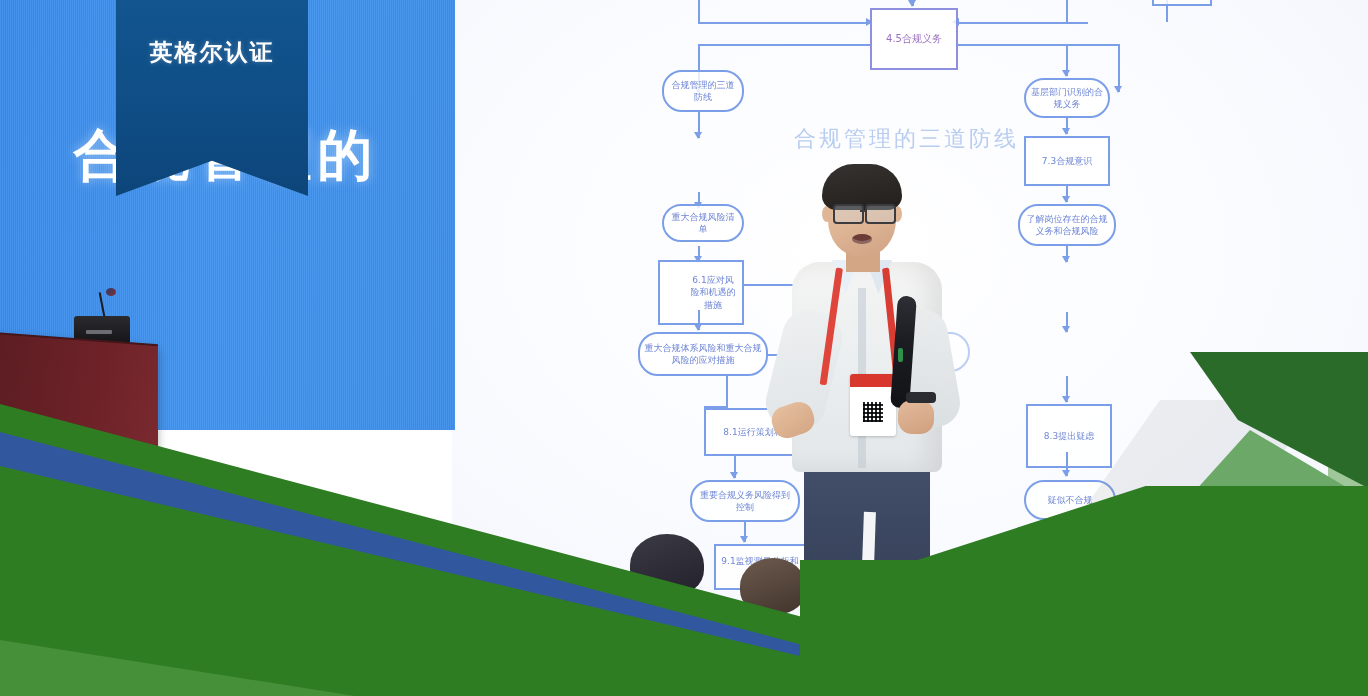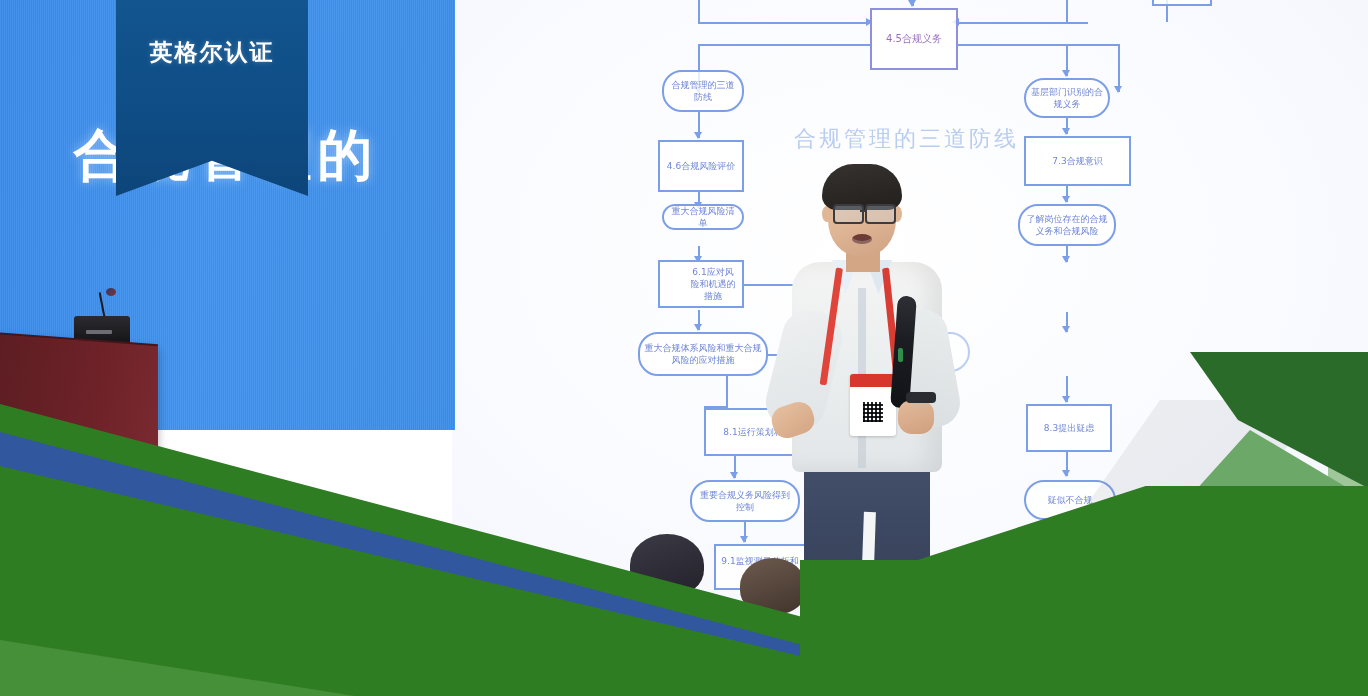--- a/index.html
+++ b/index.html
@@ -190,33 +190,30 @@
     <div class="node key" style="left:418px;top:8px;width:88px;height:62px;font-size:10px;">
       <span>4.5合规义务</span>
     </div>
 
     <div class="node rounded" style="left:210px;top:70px;width:82px;height:42px;">
       <span>合规管理的三道防线</span>
     </div>
     <div class="ln v" style="left:246px;top:112px;height:26px;"></div>
     <div class="arw" style="left:242px;top:132px;"></div>
 
-    <div class="node" style="left:206px;top:140px;width:86px;height:52px;">
-      <span>4.6合规风险评价</span>
-    </div>
     <div class="ln v" style="left:246px;top:192px;height:16px;"></div>
     <div class="arw" style="left:242px;top:202px;"></div>
 
-    <div class="node rounded" style="left:210px;top:204px;width:82px;height:26px;">
+    <div class="node rounded" style="left:210px;top:204px;width:82px;height:38px;">
       <span>重大合规风险清单</span>
     </div>
     <div class="ln v" style="left:246px;top:246px;height:16px;"></div>
     <div class="arw" style="left:242px;top:256px;"></div>
 
-    <div class="node" style="left:206px;top:260px;width:86px;height:48px;padding-left:28px;">
+    <div class="node" style="left:206px;top:260px;width:86px;height:65px;padding-left:28px;">
       <span>6.1应对风险和机遇的措施</span>
     </div>
     <div class="ln h" style="left:292px;top:284px;width:96px;"></div>
     <div class="ln v" style="left:246px;top:310px;height:20px;"></div>
     <div class="arw" style="left:242px;top:324px;"></div>
 
     <div class="node rounded" style="left:186px;top:332px;width:130px;height:44px;">
       <span>重大合规体系风险和重大合规风险的应对措施</span>
     </div>
     <div class="ln v" style="left:274px;top:376px;height:32px;"></div>
@@ -240,39 +237,39 @@
     </div>
 
     <div class="ln v" style="left:614px;top:44px;height:32px;"></div>
     <div class="arw" style="left:610px;top:70px;"></div>
     <div class="node rounded" style="left:572px;top:78px;width:86px;height:40px;align-items:center;">
       <span>基层部门识别的合规义务</span>
     </div>
     <div class="ln v" style="left:614px;top:118px;height:16px;"></div>
     <div class="arw" style="left:610px;top:128px;"></div>
 
-    <div class="node" style="left:572px;top:136px;width:107px;height:50px;">
+    <div class="node" style="left:572px;top:136px;width:86px;height:50px;">
       <span>7.3合规意识</span>
     </div>
     <div class="ln v" style="left:614px;top:186px;height:16px;"></div>
     <div class="arw" style="left:610px;top:196px;"></div>
 
     <div class="node rounded" style="left:566px;top:204px;width:98px;height:42px;">
       <span>了解岗位存在的合规义务和合规风险</span>
     </div>
     <div class="ln v" style="left:614px;top:246px;height:16px;"></div>
     <div class="arw" style="left:610px;top:256px;"></div>
 
     <div class="ln v" style="left:614px;top:312px;height:20px;"></div>
     <div class="arw" style="left:610px;top:326px;"></div>
 
     <div class="ln v" style="left:614px;top:376px;height:26px;"></div>
     <div class="arw" style="left:610px;top:396px;"></div>
 
-    <div class="node" style="left:574px;top:404px;width:86px;height:48px;">
+    <div class="node" style="left:574px;top:404px;width:86px;height:64px;">
       <span>8.3提出疑虑</span>
     </div>
     <div class="ln v" style="left:614px;top:452px;height:24px;"></div>
     <div class="arw" style="left:610px;top:470px;"></div>
 
     <div class="node rounded" style="left:572px;top:480px;width:92px;height:40px;">
       <span>疑似不合规</span>
     </div>
     <div class="ln v" style="left:614px;top:520px;height:24px;"></div>
     <div class="arw" style="left:610px;top:538px;"></div>

